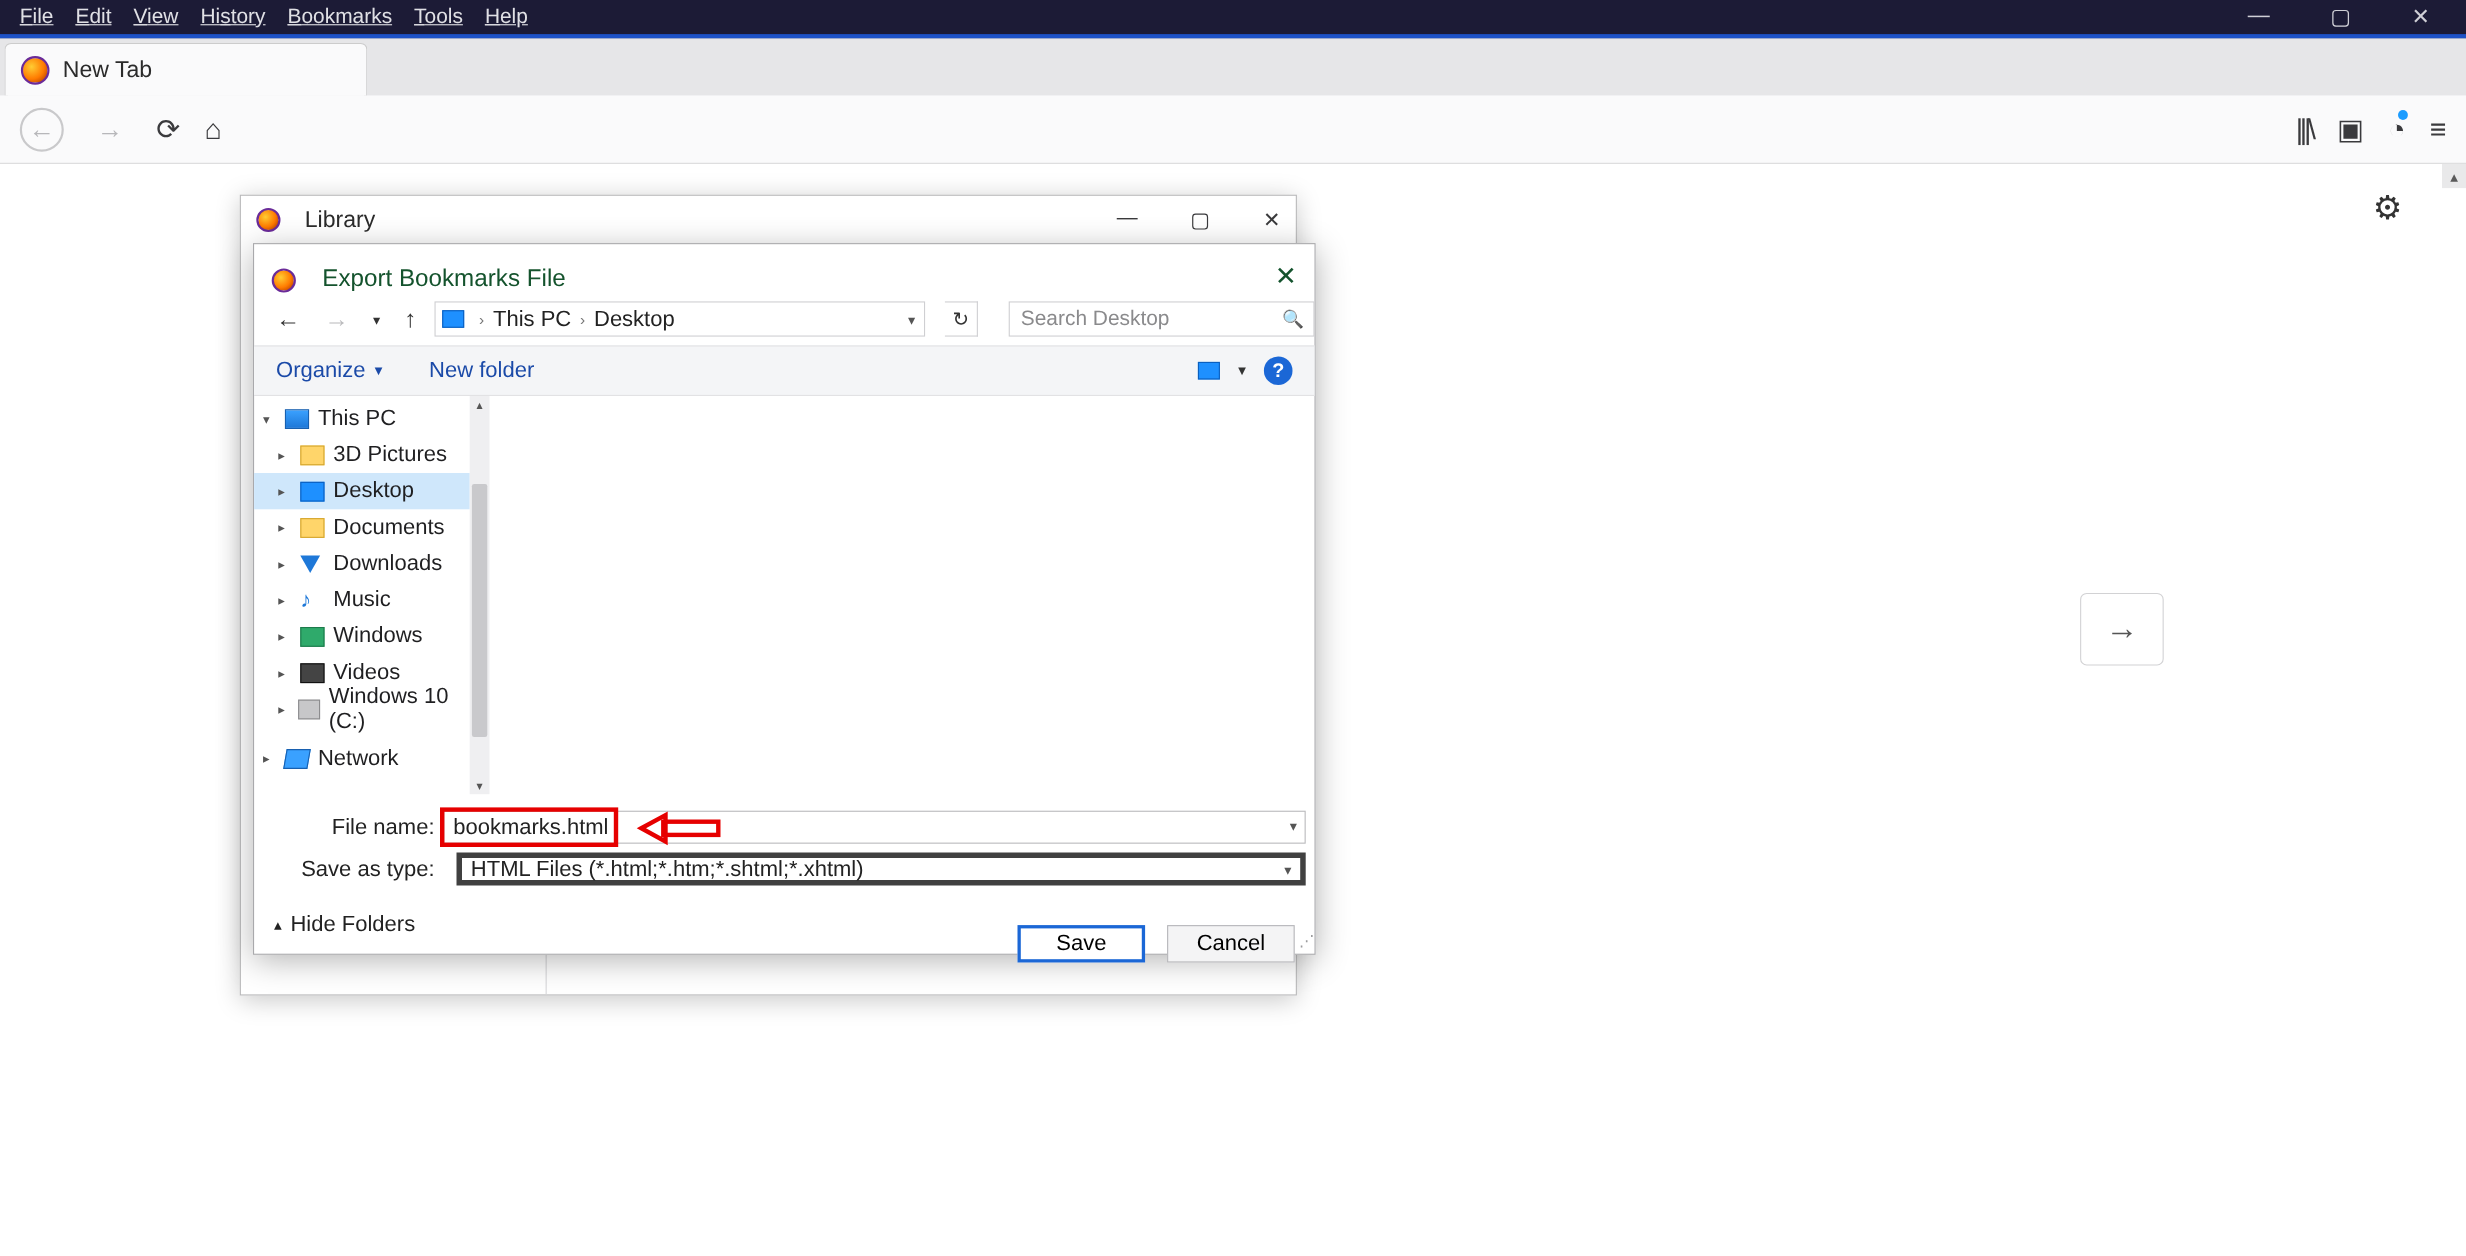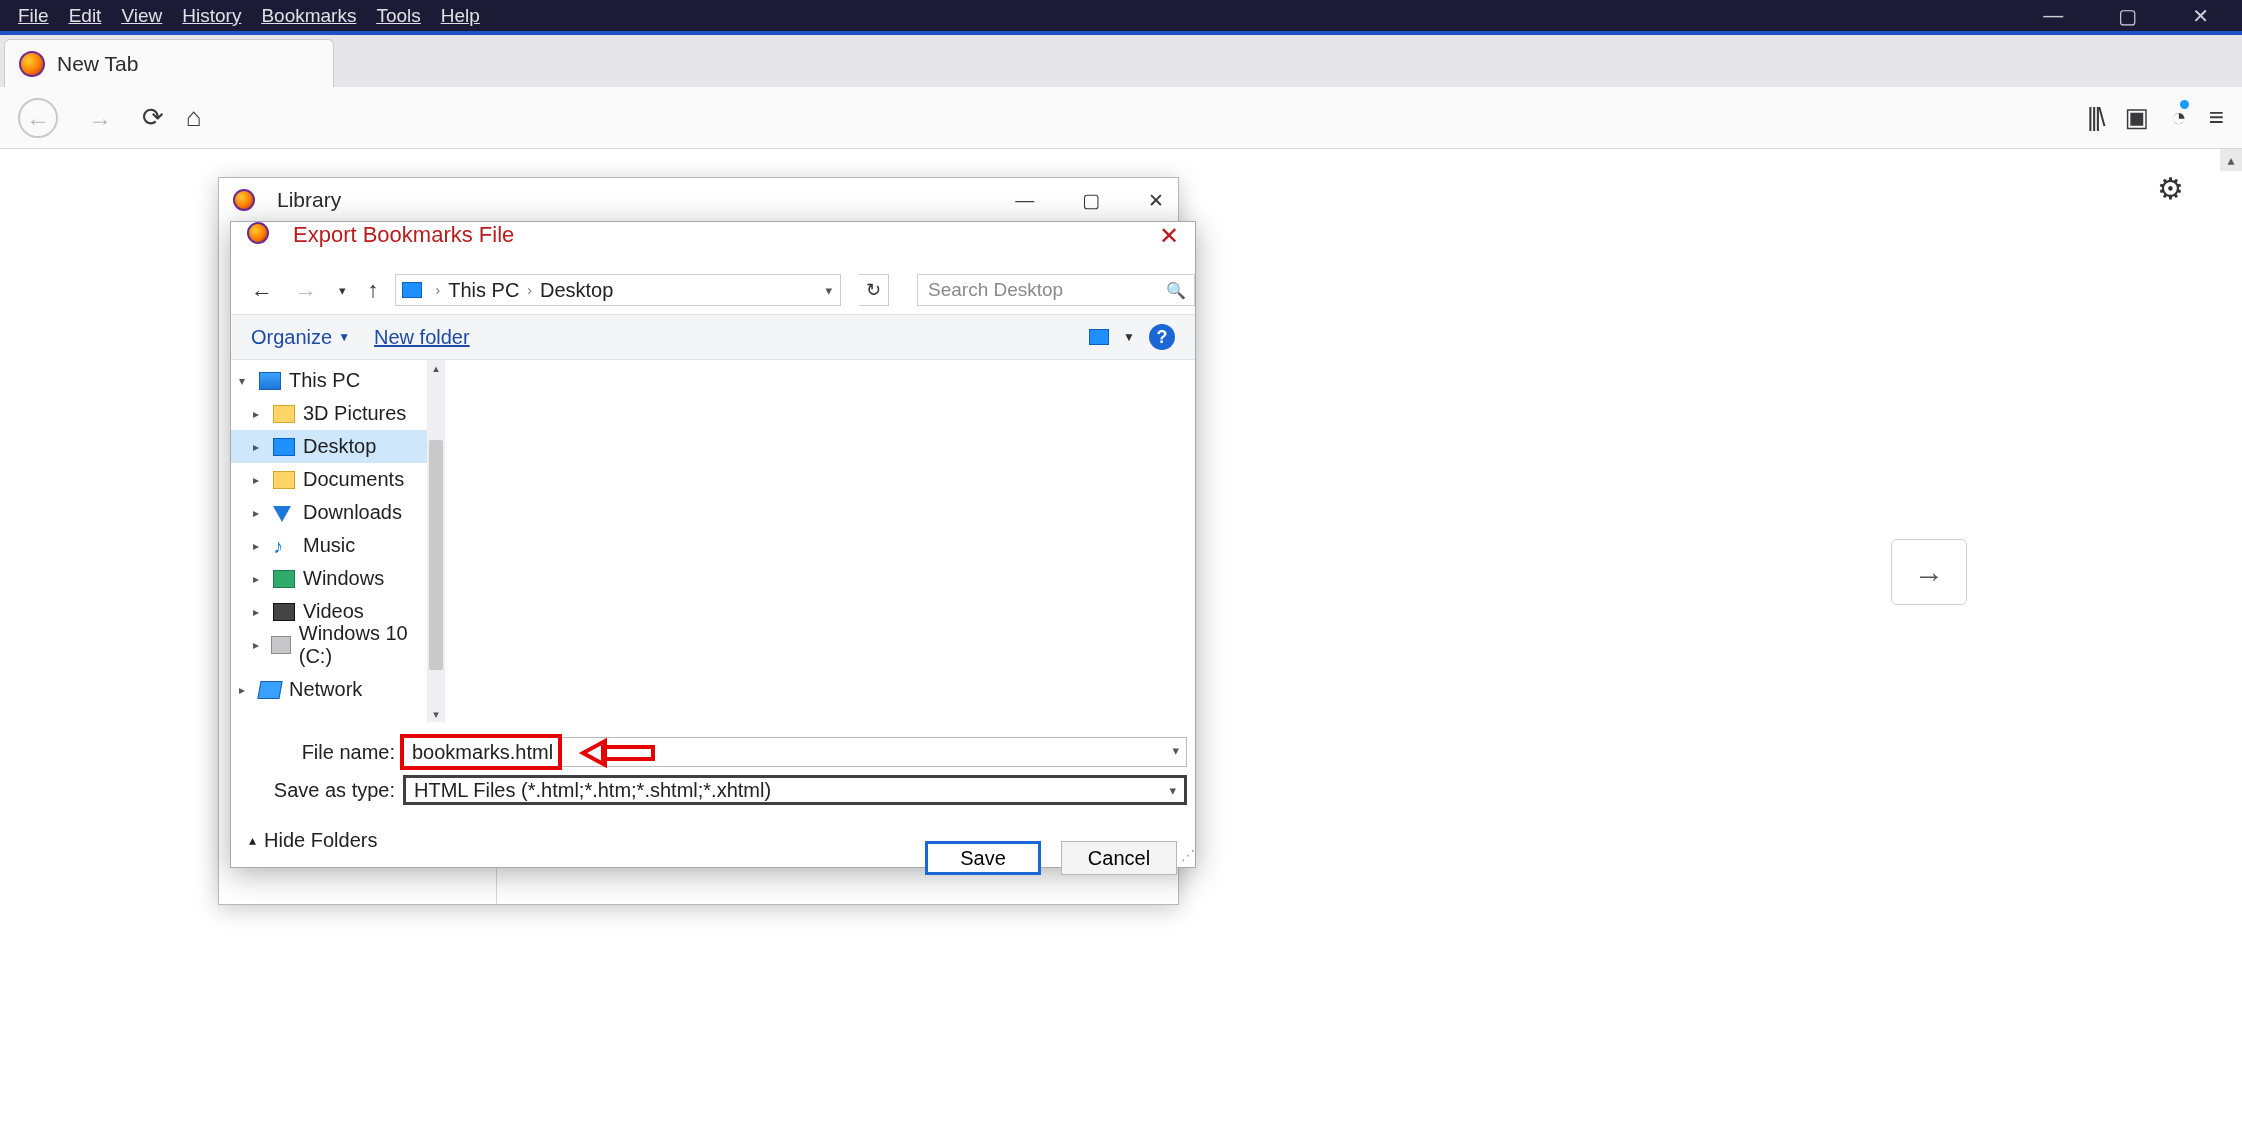--- a/index.html
+++ b/index.html
@@ -33,37 +33,37 @@
   
   .library { position:absolute; left:218px; top:28px; width:961px; height:728px; background:#fff; border:1px solid #b8b8ba; box-shadow:0 4px 22px rgba(0,0,0,.22);}
   .lib-title { height:44px; display:flex; align-items:center; padding:0 14px; font-size:21px; color:#2b2b2b;}
   .lib-sys { margin-left:auto; display:flex; gap:48px; font-size:19px; color:#3a3a3c;}
   .lib-body { display:flex; height:calc(100% - 44px);}
   .lib-left { width:278px; border-right:1px solid #d8d8da;}
   .lib-right { flex:1;}
 
   
   .export { position:absolute; left:230px; top:72px; width:966px; height:647px; background:#fff; border:1px solid #a9a9ac; box-shadow:0 6px 28px rgba(0,0,0,.30);}
-  .ex-title { height:44px; display:flex; align-items:flex-start; padding:0 16px; font-size:22px; color:#b91c1c;}
+  .ex-title { height:44px; display:flex; align-items:flex-end; padding:0 16px; font-size:22px; color:#14532d;}
   .ex-title .close { margin-left:auto; font-size:24px;}
   .ex-nav { height:48px; display:flex; align-items:center; padding-left:14px; gap:10px;}
   .ex-nav .navarr { font-size:22px;color:#333;padding:4px 6px;}
   .ex-nav .navarr.dis{color:#bcbcbe;}
   .breadcrumb { display:flex;align-items:center;height:32px;border:1px solid #cfcfd2;background:#fff;flex:1;margin-right:8px; max-width:478px;}
   .breadcrumb .pc-ic{width:20px;height:16px;background:#1e90ff;margin:0 8px 0 6px;border:1px solid #0a5fbf;}
   .breadcrumb .sep{color:#777;padding:0 6px;font-size:14px;}
   .breadcrumb .crumb{font-size:20px;color:#222;padding:0 2px;}
   .breadcrumb .drop{margin-left:auto;padding:0 8px;color:#555;font-size:13px;}
   .refresh{width:30px;height:32px;border:1px solid #cfcfd2;border-left:none;display:flex;align-items:center;justify-content:center;font-size:18px;color:#333;margin-right:18px;}
   .searchbox{flex:0 0 278px;height:32px;border:1px solid #cfcfd2;display:flex;align-items:center;padding-left:10px;font-size:19px;color:#8a8a8c;}
   .searchbox .mag{margin-left:auto;margin-right:8px;color:#333;font-size:16px;}
 
   .ex-toolbar{height:46px;background:#f4f5f7;border-top:1px solid #e2e2e4;border-bottom:1px solid #e2e2e4;display:flex;align-items:center;padding:0 20px;font-size:20px;color:#1b4aa8;}
   .ex-toolbar .org{display:flex;align-items:center;gap:6px;}
-  .ex-toolbar .newf{margin-left:24px;text-decoration:underline;}
+  .ex-toolbar .newf{margin-left:40px;}
   .ex-toolbar .right{margin-left:auto;display:flex;align-items:center;gap:14px;}
   .view-ic{width:20px;height:16px;background:#1e90ff;border:1px solid #0a5fbf;}
   .help-ic{width:26px;height:26px;border-radius:50%;background:#1b67d6;color:#fff;display:flex;align-items:center;justify-content:center;font-weight:bold;font-size:18px;}
 
   .ex-body{display:flex;height:362px;}
   .tree{width:196px;position:relative;font-size:20px;color:#1f1f21;padding-top:4px;}
   .tree-scroll{width:18px;background:#efeff1;position:absolute;right:-18px;top:0;bottom:0;}
   .tree-scroll .arr{height:16px;display:flex;align-items:center;justify-content:center;font-size:11px;color:#555;}
   .tree-scroll .thumb{position:absolute;left:2px;right:2px;top:80px;height:230px;background:#c9c9cc;border-radius:2px;}
   .node{display:flex;align-items:center;height:33px;padding-left:8px;gap:8px;}
@@ -79,21 +79,21 @@
   .ic-vid{background:#444;border:1px solid #111;}
   .ic-drive{background:#c7c7c9;border:1px solid #8c8c8e;}
   .ic-net{background:#3aa1ff;border:1px solid #1860b0;transform:skewX(-10deg);}
   .node.sel{background:#cfe7fb;}
 
   .filearea{flex:1;padding-top:24px;text-align:center;font-size:20px;color:#555;}
 
   .ex-form{padding:12px 8px 0 8px;}
   .form-row{display:flex;align-items:center;height:36px;margin-bottom:2px;}
   .form-row label{width:164px;text-align:right;padding-right:8px;font-size:20px;color:#222;}
-  .form-row .combo{flex:1;height:30px;border:3px solid #404040;background:#fff;display:flex;align-items:center;padding:0 8px;font-size:20px;color:#222;position:relative;}
+  .form-row .combo{flex:1;height:30px;border:5px solid #404040;background:#fff;display:flex;align-items:center;padding:0 8px;font-size:20px;color:#222;position:relative;margin-left:12px;}
   .combo .dd{margin-left:auto;font-size:13px;color:#555;}
   .fn-wrap{flex:1;position:relative;height:30px;}
   .fn-wrap input{width:100%;height:100%;border:1px solid #b9b9bc;padding:0 8px;font-size:20px;color:#222;background:#fff;}
   .fn-wrap .dd{position:absolute;right:8px;top:6px;font-size:13px;color:#555;pointer-events:none;}
   .fn-hl{position:absolute;left:-3px;top:-3px;width:162px;height:36px;border:4px solid #e60000;pointer-events:none;}
   .fn-arrow{position:absolute;left:180px;top:2px;}
   .fn-arrow svg{overflow:visible;}
 
   .ex-footer{position:absolute;left:0;right:0;bottom:0;height:54px;display:flex;align-items:center;padding:0 18px;}
   .hide-f{display:flex;align-items:center;gap:8px;font-size:20px;color:#222;}

